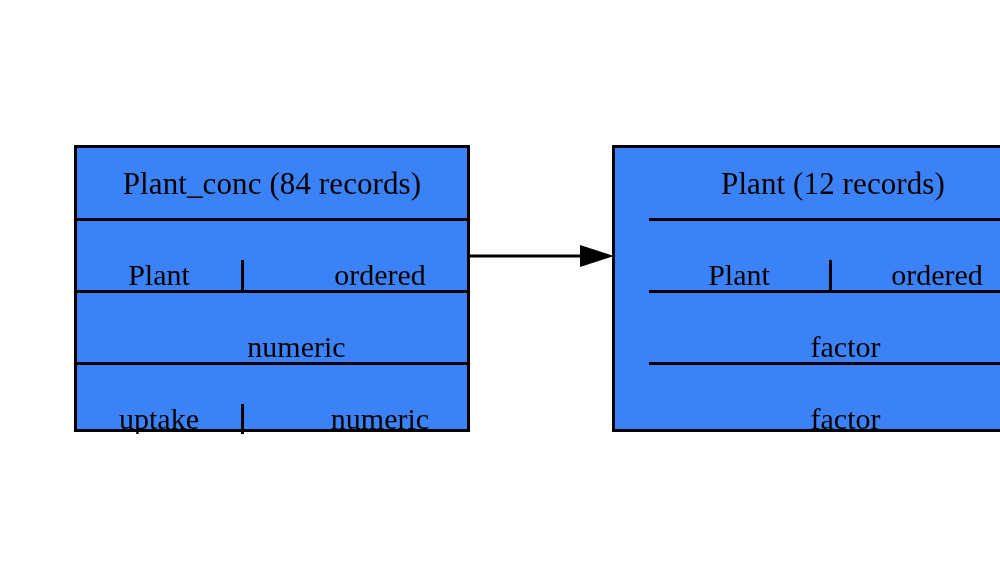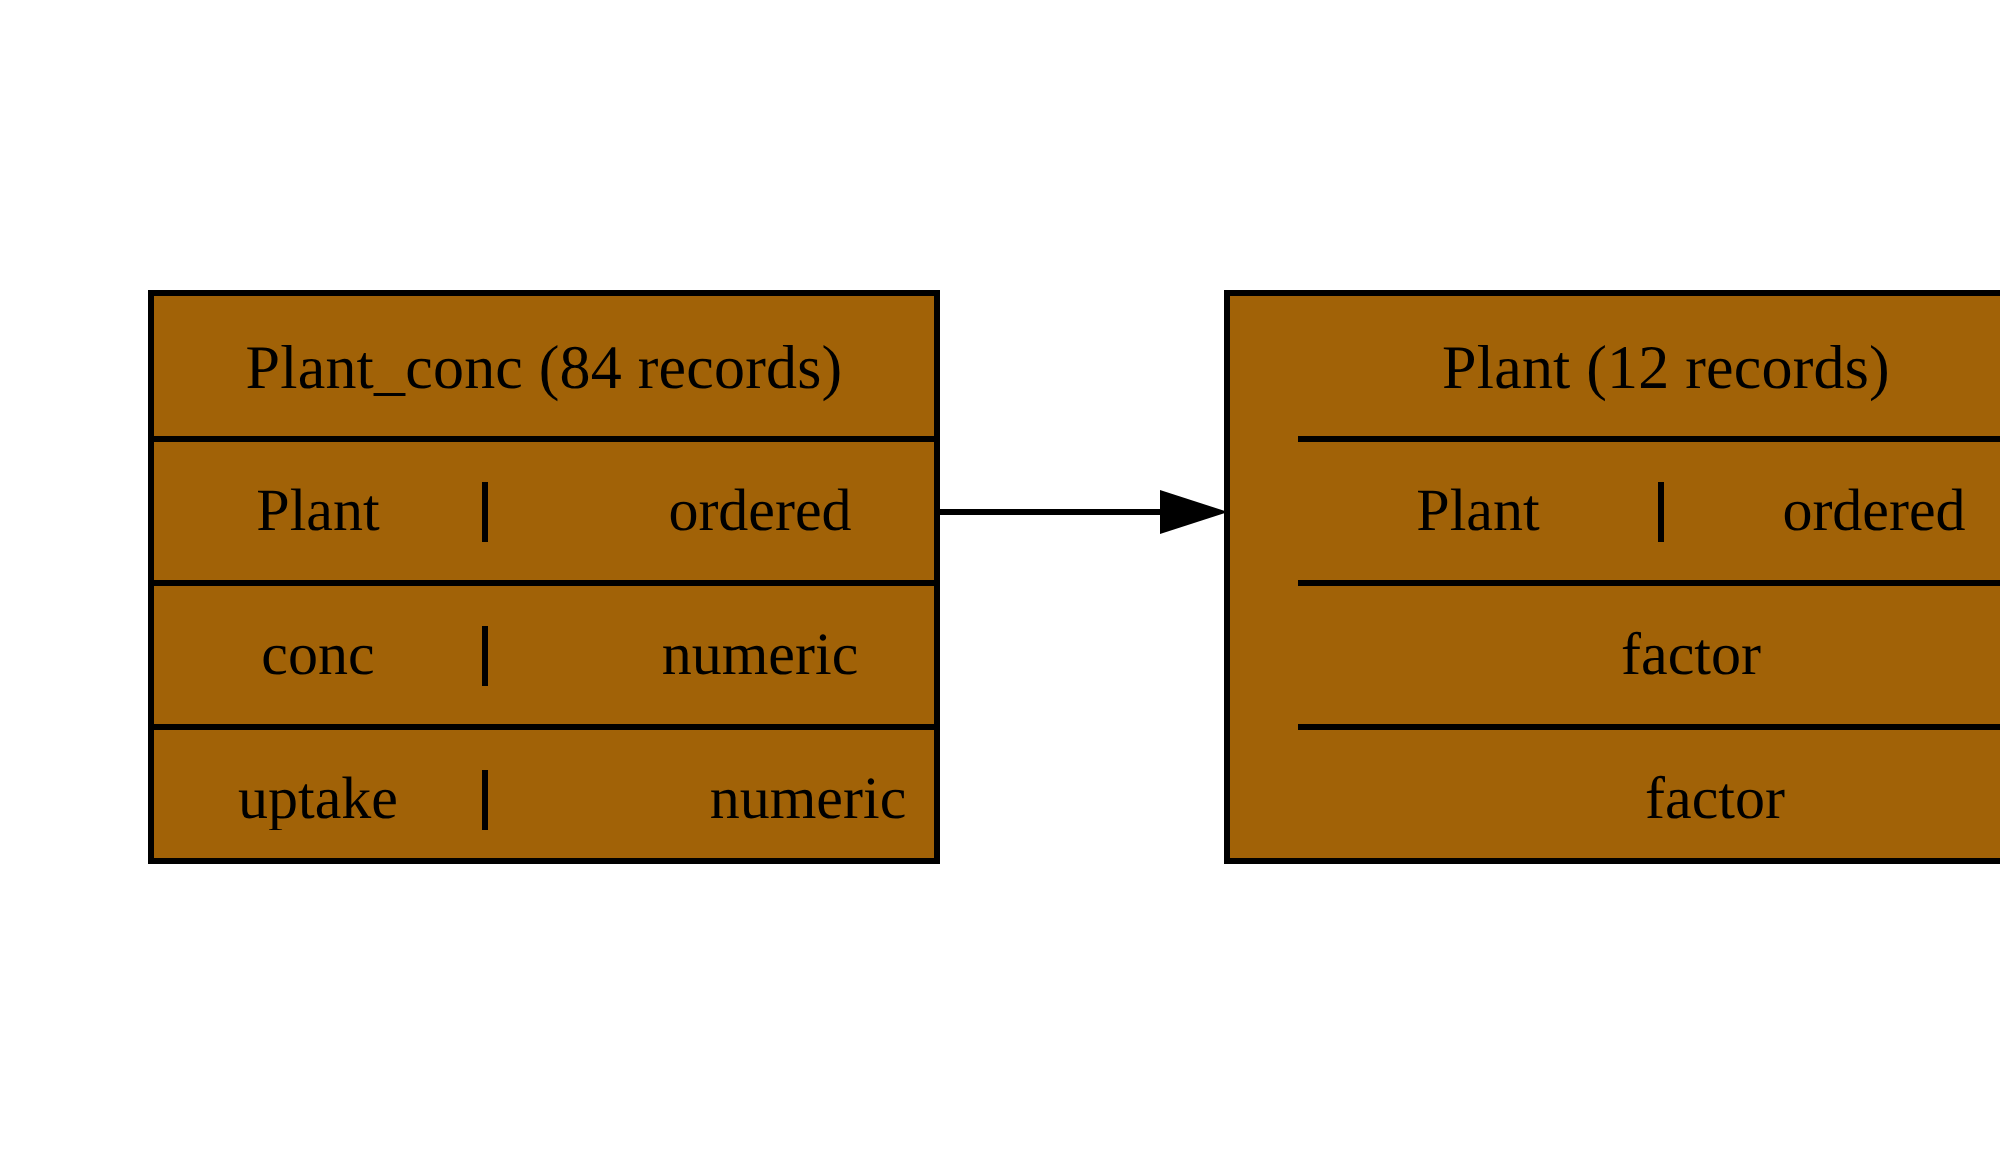--- a/index.html
+++ b/index.html
@@ -20,47 +20,46 @@
     left: 0; top: 0;
     width: 1000px;
     height: 580px;
   }
 
   
   .entity {
     position: absolute;
     box-sizing: border-box;
     border: 3px solid #000;
-    background: #a16207;
+    background: #3b82f6;
   }
   .entity-header {
     box-sizing: border-box;
     height: 73px;
     border-bottom: 3px solid #000;
     display: flex;
     align-items: center;
     justify-content: center;
     white-space: nowrap;
   }
   .entity-header .title-text {
     font-size: 31px;
     line-height: 1;
     letter-spacing: 0.1px;
   }
   .field-row {
     box-sizing: border-box;
     height: 72px;
     display: flex;
-    align-items: center;
+    align-items: flex-end;
     border-bottom: 3px solid #000;
   }
   .field-row.last {
     border-bottom: none;
     height: 69px;
-    gap: 24px;
   }
   .cell-name {
     box-sizing: border-box;
     display: flex;
     align-items: center;
     justify-content: center;
     border-right: 3px solid #000;
     white-space: nowrap;
     overflow: hidden;
   }
@@ -132,23 +131,20 @@
       <div class="cell-name">
         <span class="txt">Plant</span>
       </div>
       <div class="cell-key filled"></div>
       <div class="cell-type">
         <span class="txt">ordered</span>
       </div>
     </div>
 
     <div class="field-row">
-      <div class="cell-name">
-        <span class="txt">conc</span>
-      </div>
       <div class="cell-key filled"></div>
       <div class="cell-type">
         <span class="txt">numeric</span>
       </div>
     </div>
 
     <div class="field-row last">
       <div class="cell-name">
         <span class="txt">uptake</span>
       </div>

